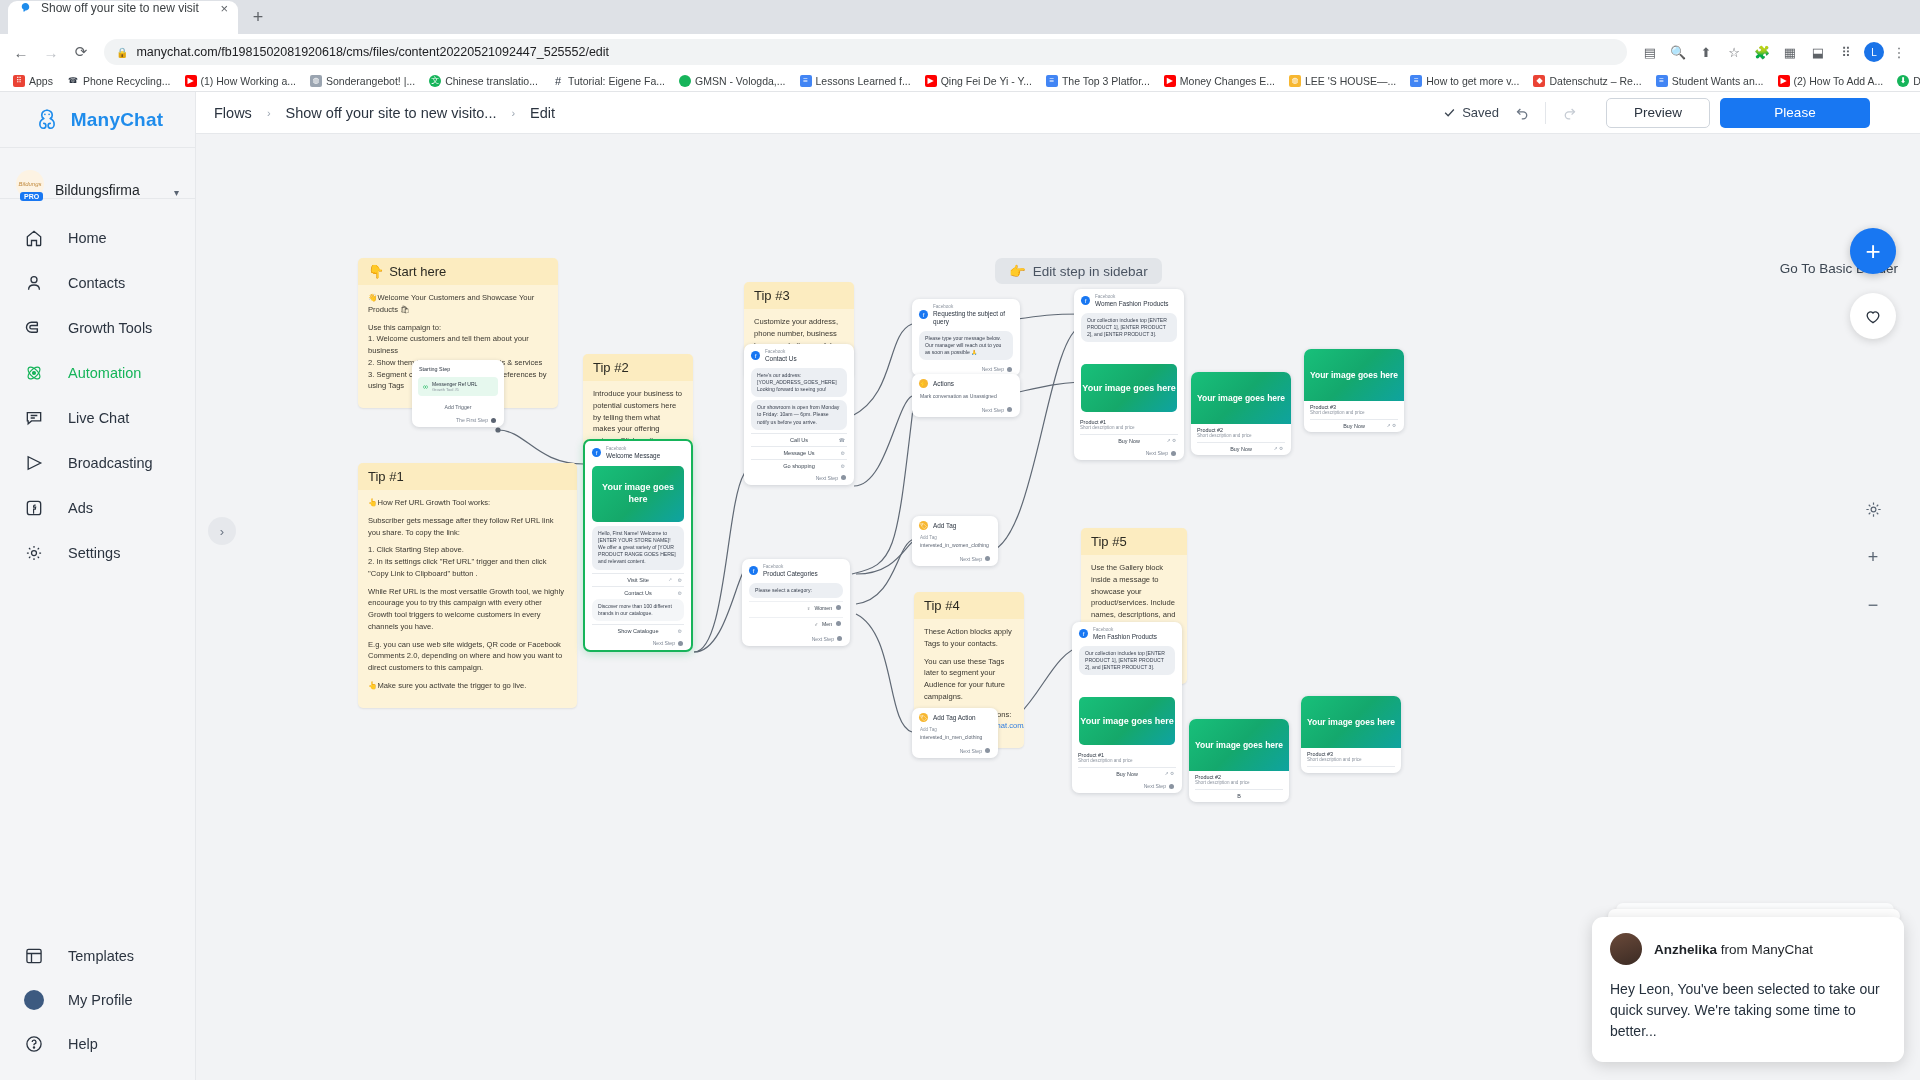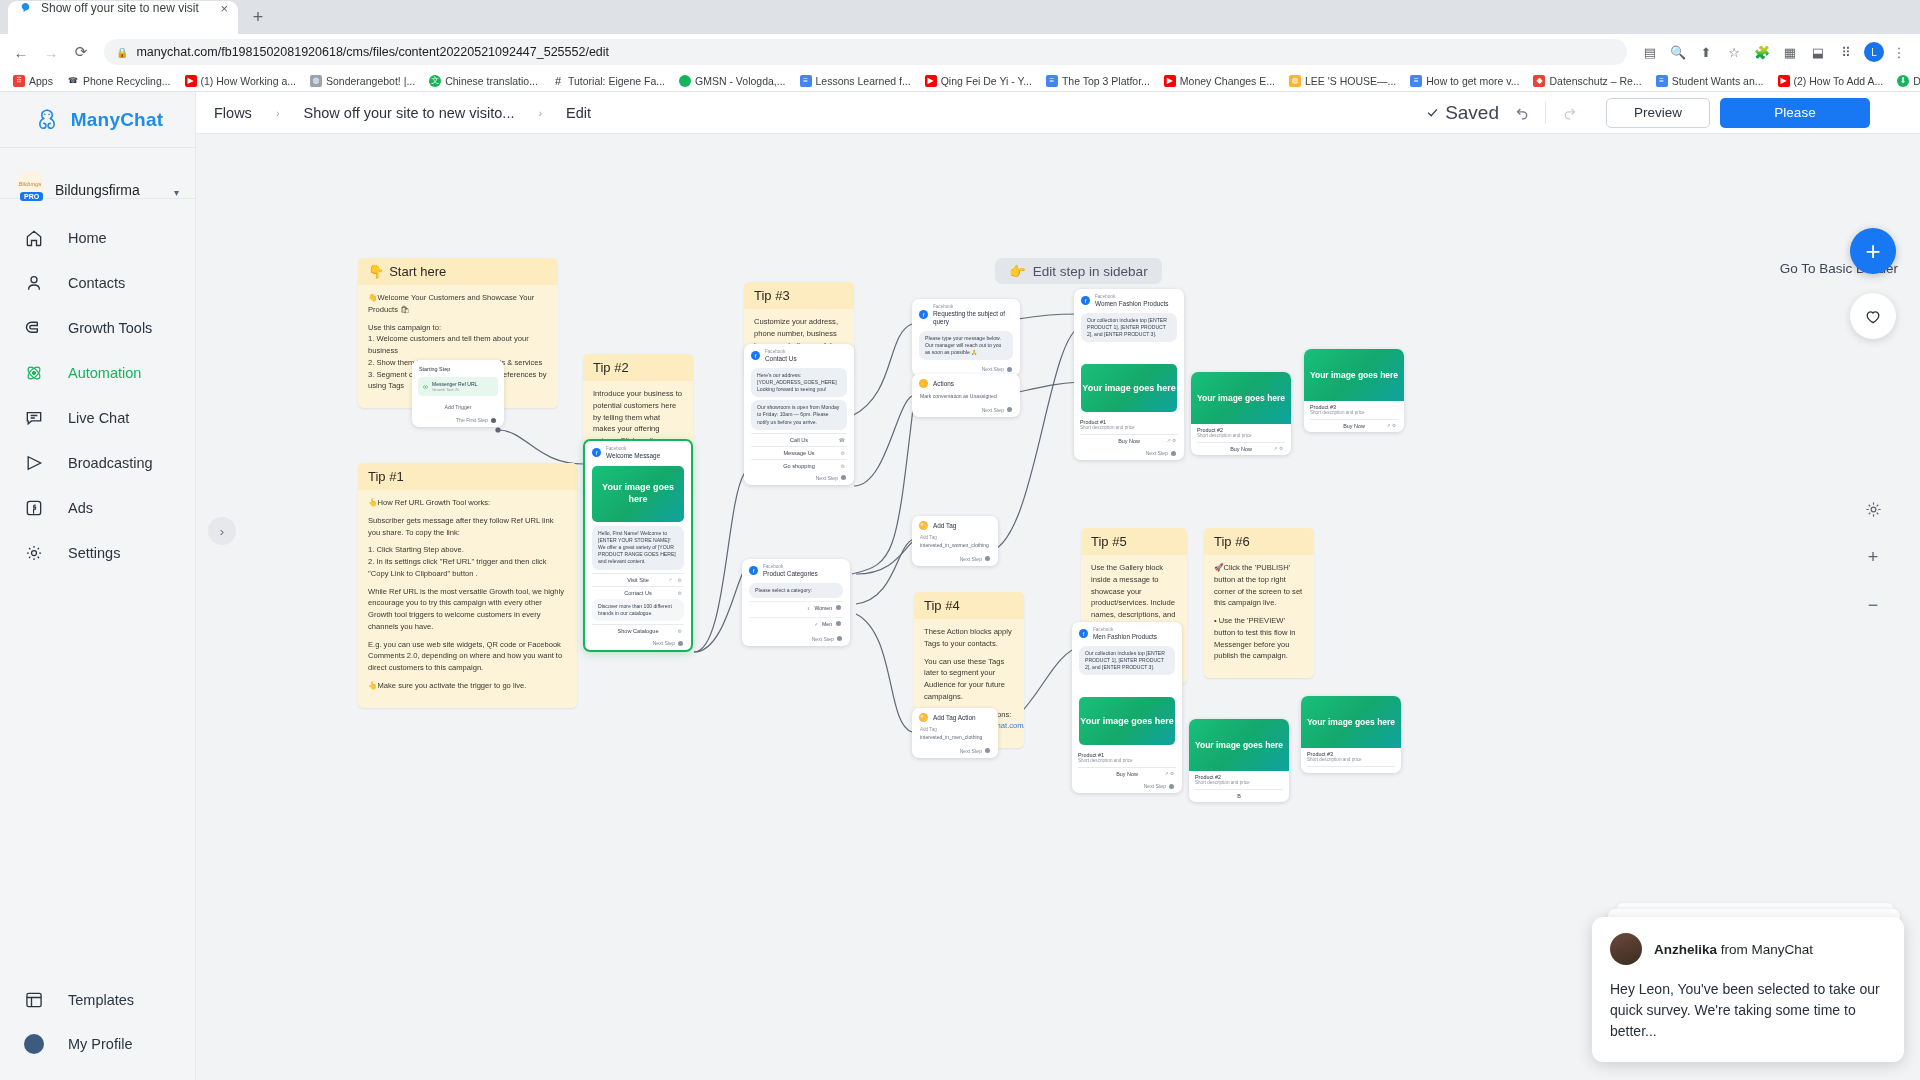--- a/index.html
+++ b/index.html
@@ -60,25 +60,25 @@
   .nav-item.active { color:#16b45a; }
   .nav-item svg { flex:0 0 20px; }
   .nav-bottom { margin-top:auto; padding-bottom:14px; }
   .nav-bottom .nav-item { height:44px; }
   .avatar-img { width:20px;height:20px;border-radius:50%;background:#3d5a80;flex:0 0 20px; }
 
   
   .main { flex:1; display:flex; flex-direction:column; position:relative; overflow:hidden; }
   .topbar { height:42px; background:#fff; border-bottom:1px solid #e6e8eb; display:flex;
             align-items:center; padding:0 18px; gap:10px; }
-  .crumbs { display:flex; align-items:center; gap:24px; font-size:14.5px; color:#2b3440; }
+  .crumbs { display:flex; align-items:center; gap:15px; font-size:14.5px; color:#2b3440; }
   .crumbs .sep { color:#9aa4b0; font-size:11px; }
   .crumb-link { color:#2b3440; }
   .topbar-right { margin-left:auto; display:flex; align-items:center; gap:10px; }
-  .saved { display:flex; align-items:center; gap:6px; font-size:19px; color:#3c4652; }
+  .saved { display:flex; align-items:center; gap:6px; font-size:13px; color:#3c4652; }
   .tb-ico { width:26px;height:26px;display:flex;align-items:center;justify-content:center;
             color:#6b7583; font-size:15px; }
   .tb-ico.dim { color:#c5cbd3; }
   .divider-v { width:1px; height:22px; background:#e3e6ea; }
   .btn { height:30px; border-radius:5px; font-size:13.5px; display:flex; align-items:center;
          justify-content:center; padding:0 22px; cursor:pointer; }
   .btn-outline { border:1px solid #cfd5dc; background:#fff; color:#2b3440; min-width:104px; }
   .btn-primary { background:#1877f2; color:#fff; min-width:150px; font-weight:500; }
   .kebab { width:22px;height:26px;display:flex;align-items:center;justify-content:center;
            color:#5a6573; font-size:16px; }
@@ -370,20 +370,28 @@
           <svg width="20" height="20" viewBox="0 0 24 24" fill="none" stroke="#2b3440" stroke-width="1.6">
             <rect x="3.5" y="4" width="17" height="16" rx="2"></rect>
               <path d="M3.5 9h17M9 9v11"></path>
           </svg>
           <span>Templates</span>
         </div>
         <div class="nav-item">
           <span class="avatar-img"></span>
           <span>My Profile</span>
         </div>
+        <div class="nav-item">
+          <svg width="20" height="20" viewBox="0 0 24 24" fill="none" stroke="#2b3440" stroke-width="1.6">
+            <circle cx="12" cy="12" r="8.5"></circle>
+              <path d="M9.8 9.6a2.3 2.3 0 1 1 2.9 2.3c-.5.2-.7.6-.7 1.1v.5"></path>
+              <circle cx="12" cy="16.2" r=".7" fill="#2b3440"></circle>
+          </svg>
+          <span>Help</span>
+        </div>
       </div>
     </div>
 
     <div class="main">
 
       <div class="topbar">
         <div class="crumbs">
           <span class="crumb-link">Flows</span>
           <span class="sep">›</span>
           <span class="crumb-link">Show off your site to new visito...</span>
@@ -504,29 +512,20 @@
 
         <div class="note" style="left:885px;top:394px;width:106px;">
           <div class="note-hd">
             <span>Tip #5</span>
           </div>
           <div class="note-bd">
             <p>Use the Gallery block inside a message to showcase your product/services. Include names, descriptions, and links to the landing pages where your customers can place an order. Use hi quality images.</p>
           </div>
         </div>
 
-        <div class="note" style="left:1008px;top:394px;width:110px;">
-          <div class="note-hd">
-            <span>Tip #6</span>
-          </div>
-          <div class="note-bd">
-            <p>🚀Click the 'PUBLISH' button at the top right corner of the screen to set this campaign live.</p>
-            <p>• Use the 'PREVIEW' button to test this flow in Messenger before you publish the campaign.</p>
-          </div>
-        </div>
 
         <div class="card" style="left:216px;top:226px;width:92px;">
           <div style="padding:6px 7px 2px;font-size:5.4px;color:#2b3440">Starting Step</div>
           <div style="margin:3px 6px;background:#e6f8ee;border-radius:4px;padding:4px 5px;display:flex;gap:4px;align-items:center">
             <span style="color:#16b45a;font-size:7px">∞</span>
             <span>
               <span style="display:block;font-size:5px;color:#2b3440">Messenger Ref URL</span>
               <span style="display:block;font-size:4px;color:#8d95a0">Growth Tool #5</span>
             </span>
           </div>

